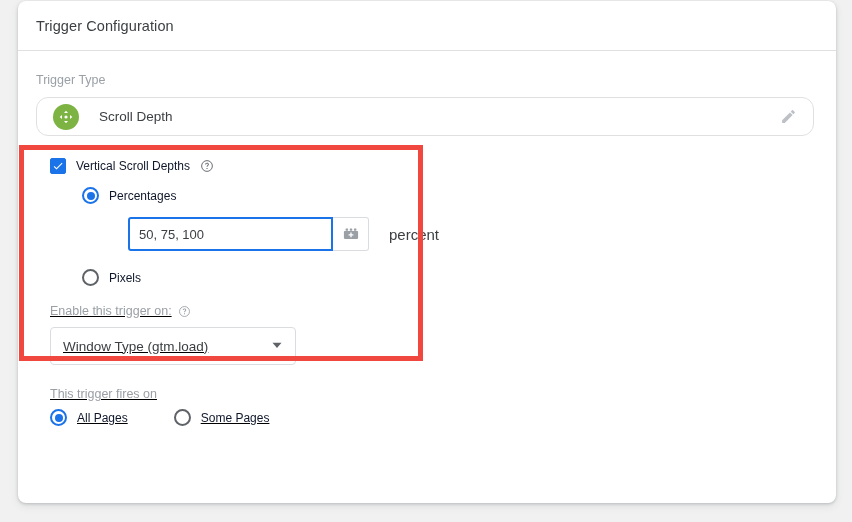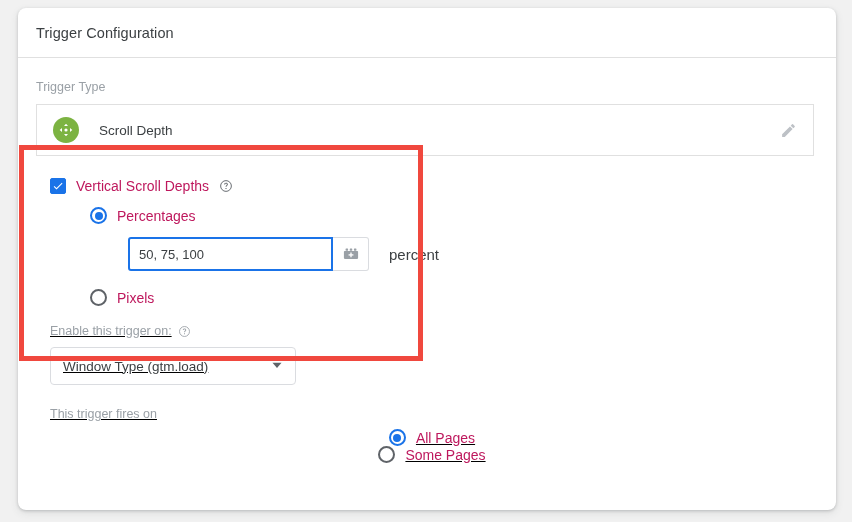--- a/index.html
+++ b/index.html
@@ -12,21 +12,21 @@
     background: #f1f1f1;
     font-family: "Liberation Sans", sans-serif;
     overflow: hidden;
     position: relative;
   }
 
   
   .card {
     position: absolute;
     left: 18px;
-    top: 8px;
+    top: 1px;
     width: 818px;
     height: 502px;
     background: #ffffff;
     border-radius: 8px;
     box-shadow: 0 1px 3px rgba(60,64,67,0.25), 0 3px 8px rgba(60,64,67,0.10);
     overflow: hidden;
   }
 
   .card-header {
     height: 50px;
@@ -52,23 +52,23 @@
     font-size: 12.5px;
     color: #9aa0a6;
     margin-bottom: 10px;
     display: flex;
     align-items: center;
     gap: 6px;
   }
 
   
   .trigger-tile {
-    height: 52px;
+    height: 39px;
     border: 1px solid #e0e0e0;
-    border-radius: 0;
+    border-radius: 12px;
     display: flex;
     align-items: center;
     padding: 0 14px 0 16px;
     box-sizing: border-box;
     position: relative;
   }
   .tile-icon {
     width: 26px;
     height: 26px;
     border-radius: 50%;
@@ -113,22 +113,22 @@
     flex: none;
     display: flex;
     align-items: center;
     justify-content: center;
     cursor: pointer;
   }
   .cb.checked { background: #1a73e8; border: 1px solid #1a73e8; }
   .cb.unchecked { background: #fff; border: 2px solid #5f6368; }
 
   .row-label {
-    font-size: 14px;
-    color: #be185d;
+    font-size: 12px;
+    color: #0f172a;
   }
 
   
   .radio {
     width: 17px;
     height: 17px;
     border-radius: 50%;
     box-sizing: border-box;
     flex: none;
     display: flex;
@@ -138,21 +138,21 @@
   }
   .radio.on { border: 2px solid #1a73e8; }
   .radio.on::after {
     content: "";
     width: 8px; height: 8px;
     border-radius: 50%;
     background: #1a73e8;
   }
   .radio.off { border: 2px solid #5f6368; }
 
-  .indent { margin-left: 40px; }
+  .indent { margin-left: 32px; }
 
   
   .input-row {
     display: flex;
     align-items: center;
     margin: 13px 0 0 50px;
   }
   .txt-input {
     width: 205px;
     height: 34px;
@@ -206,21 +206,21 @@
     cursor: pointer;
     background: #fff;
   }
   .select-caret { margin-left: auto; }
 
   .fires-label {
     font-size: 12.5px;
     color: #9aa0a6;
     margin: 22px 0 8px 0;
   }
-  .fires-row { display: flex; align-items: center; flex-direction: column; }
+  .fires-row { display: flex; align-items: center; }
   .fires-opt { display: flex; align-items: center; gap: 10px; cursor: pointer; }
   .fires-gap { width: 46px; }
 
   
   .help {
     width: 14px;
     height: 14px;
     display: inline-flex;
     align-items: center;
     justify-content: center;

